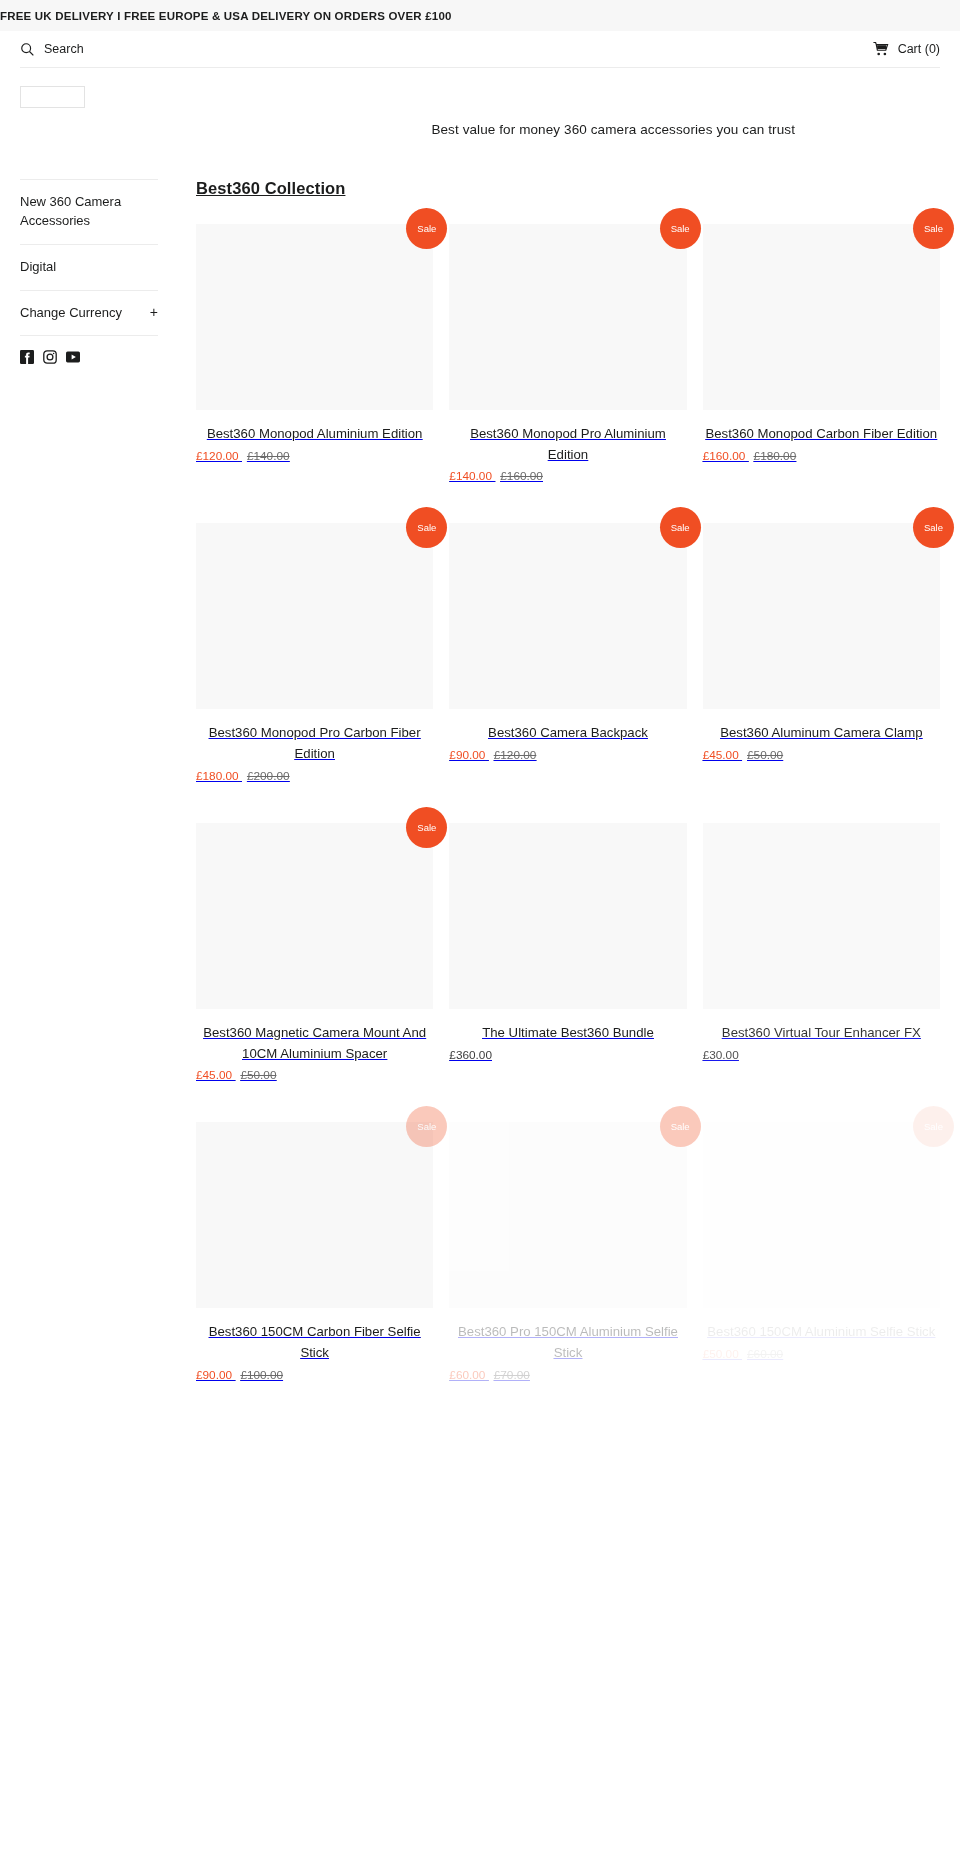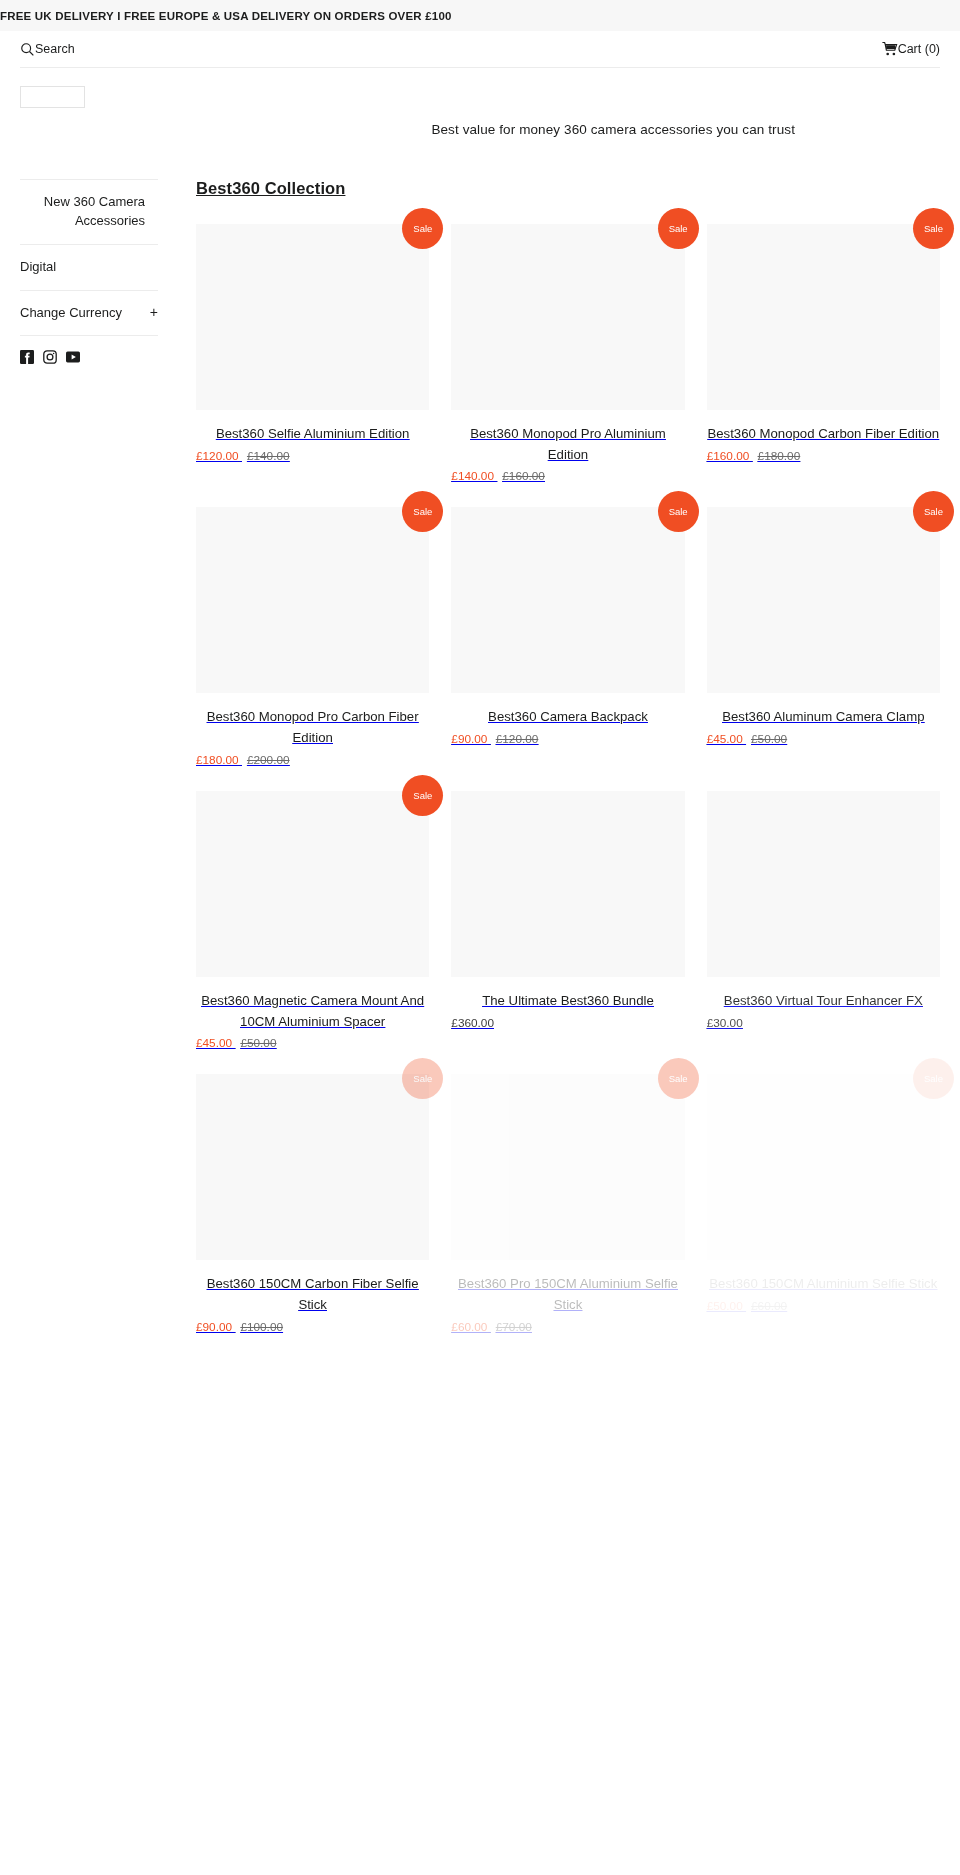--- a/index.html
+++ b/index.html
@@ -28,21 +28,21 @@
 
   
   .util-bar {
     height:36px;
     display:flex; align-items:center;
     padding:0 20px;
     justify-content:space-between;
   }
   .util-left, .util-right { display:flex; align-items:center; }
   .util-link {
-    display:flex; align-items:center; 
+    display:flex; align-items:center; gap:9px;
     font-size:12.5px; color:#1c1d1d; text-decoration:none;
   }
   .ico { display:inline-flex; align-items:center; justify-content:center; }
   .divider-line {
     height:1px; background:#ececec; margin:0 20px;
   }
 
   
   .logo-row {
     padding:18px 20px 0 20px;
@@ -76,39 +76,39 @@
 
   
   .sidebar { width:158px; flex:0 0 158px; padding-right:20px; }
   .sb-rule { height:1px; background:#ececec; }
   .sb-item {
     display:flex; align-items:flex-start; justify-content:space-between;
     padding:13px 0 13px 0;
     font-size:13px; line-height:1.45;
     color:#1c1d1d; text-decoration:none;
     cursor:pointer;
-    text-align:right;
   }
   .sb-item span.label { display:block; max-width:125px; }
   .sb-plus { font-size:14px; color:#1c1d1d; line-height:1.2; padding-left:6px; }
   .social-row { display:flex; gap:9px; padding:14px 0 0 0; }
   .social-ico { width:14px; height:14px; display:block; }
 
   
   .content { flex:1 1 auto; padding-left:18px;text-decoration:underline; }
   .coll-title {
     font-size:16.5px; font-weight:bold; color:#1c1d1d;
     margin:0 0 26px 0; letter-spacing:.1px;
   }
 
   .grid {
     display:grid;
     grid-template-columns:repeat(3, 1fr);
     column-gap:22px;
     row-gap:0;
+    gap:16px;
   }
   .card {
     position:relative;
     padding-bottom:24px;
   }
   .thumb {
     position:relative;
     width:100%;
     height:186px;
     background:#f8f8f8;
@@ -247,21 +247,21 @@
 
   <main class="content">
     <h1 class="coll-title">Best360 Collection</h1>
 
     <div class="grid">
 
       <a class="card" href="#">
         <div class="thumb">
           <span class="sale-badge">Sale</span>
         </div>
-        <div class="card-title">Best360 Selfie Aluminium Edition</div>
+        <div class="card-title">Best360 Monopod Aluminium Edition</div>
         <div class="price-row">
           <span class="price-sale">£120.00</span>
           <span class="price-was">£140.00</span>
         </div>
       </a>
 
       <a class="card" href="#">
         <div class="thumb">
           <span class="sale-badge">Sale</span>
         </div>

